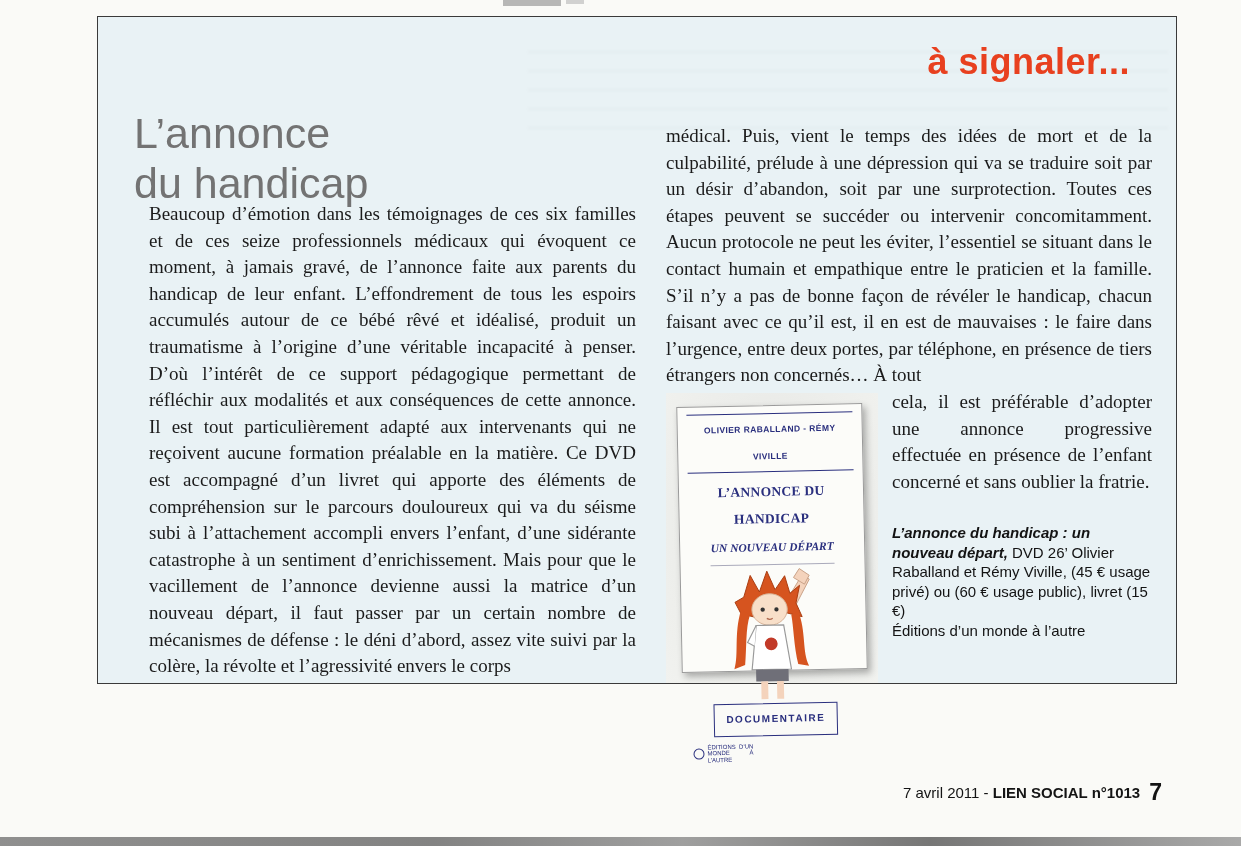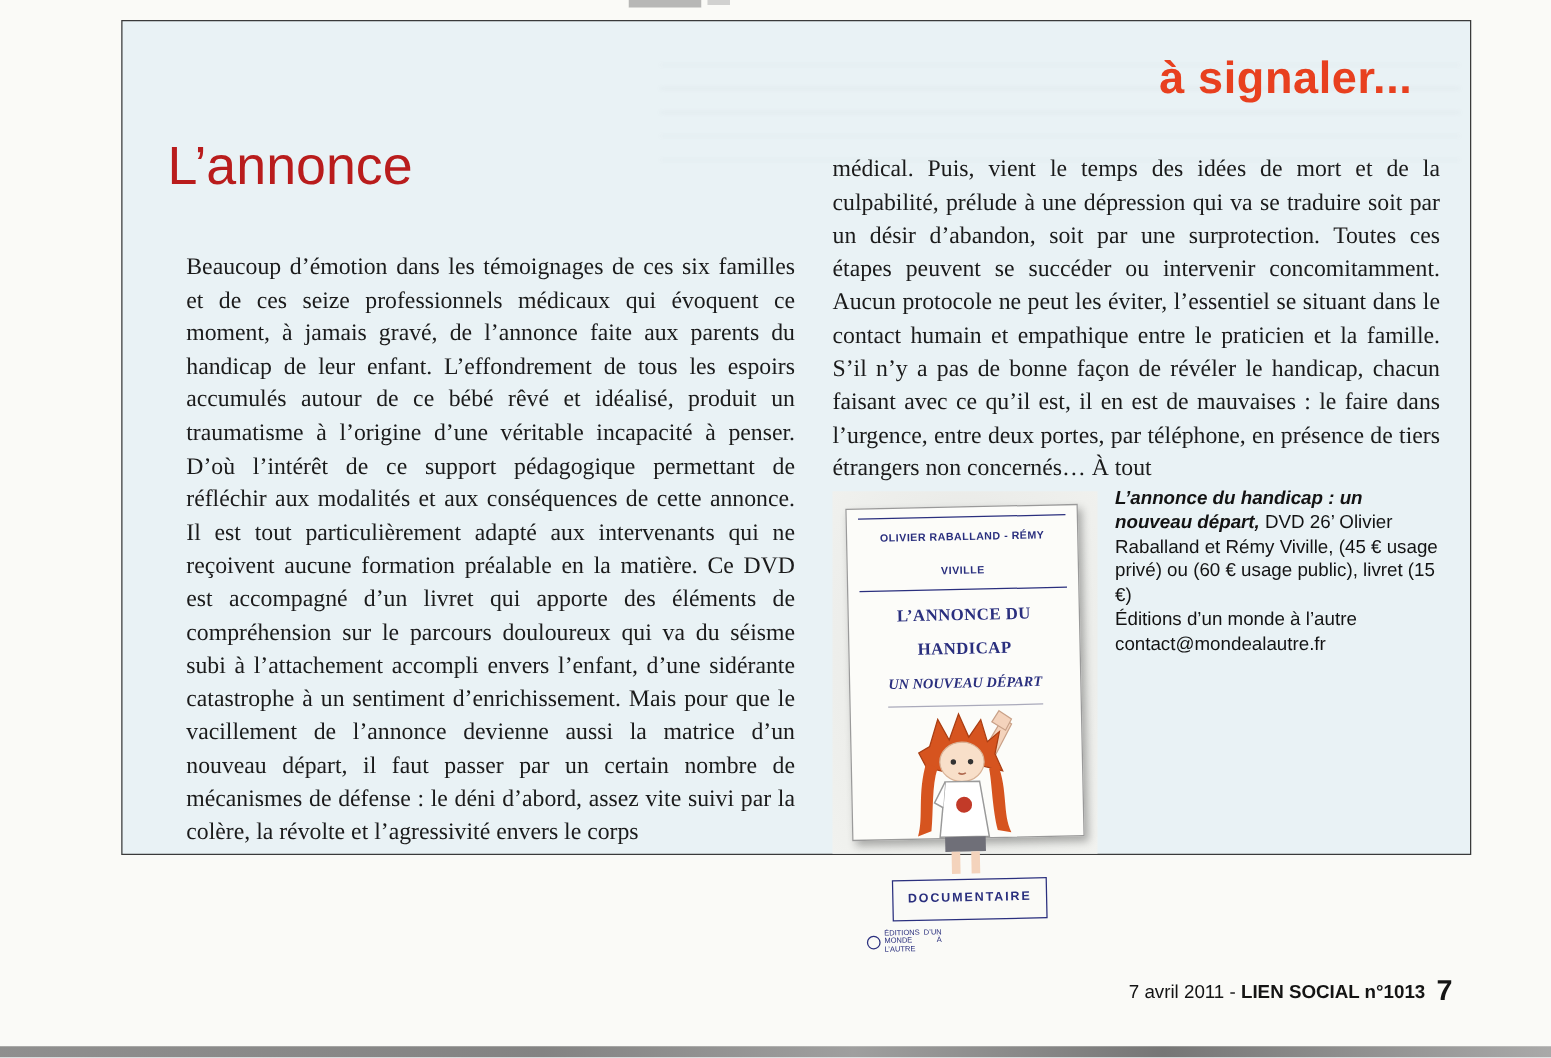--- a/index.html
+++ b/index.html
@@ -48,21 +48,21 @@
     letter-spacing: .5px;
   }
 
   .page-title {
     position: absolute;
     left: 36px; top: 62px;
     font-family: "Liberation Sans", sans-serif;
     font-size: 43px;
     line-height: 50px;
     font-weight: 500;
-    color: #b91c1c;
+    color: #737373;
   }
   .page-title span { display: block; }
 
   .body-text {
     font-size: 19px;
     line-height: 26.6px;
     color: #1b1b1b;
     text-align: justify;
     hyphens: auto;
   }
@@ -145,20 +145,21 @@
     color: #2a2f7e;
   }
   .logo-mark {
     width: 9px; height: 9px;
     border: 1px solid #2a2f7e;
     border-radius: 50%;
     flex: 0 0 auto;
   }
 
   .caption {
+    margin-top: 28px;
     font-family: "Liberation Sans", sans-serif;
     font-size: 15px;
     line-height: 19.5px;
     color: #131313;
     text-align: left;
   }
   .caption-title { font-weight: bold; font-style: italic; }
   .caption-line { display: block; }
 
   .footer {
@@ -185,20 +186,21 @@
 <div class="scan-bottom"></div>
 
 <div class="article-box">
 
   <div class="bleed"></div>
 
   <div class="signaler">à signaler...</div>
 
   <h1 class="page-title">
     <span>L’annonce</span>
+    <span>du handicap</span>
   </h1>
 
   <div class="left-col body-text">Beaucoup d’émotion dans les témoignages de ces six familles et de ces seize professionnels médicaux qui évoquent ce moment, à jamais gravé, de l’annonce faite aux parents du handicap de leur enfant. L’effondrement de tous les espoirs accumulés autour de ce bébé rêvé et idéalisé, produit un traumatisme à l’origine d’une véritable incapacité à penser. D’où l’intérêt de ce support pédagogique permettant de réfléchir aux modalités et aux conséquences de cette annonce. Il est tout particulièrement adapté aux intervenants qui ne reçoivent aucune formation préalable en la matière. Ce DVD est accompagné d’un livret qui apporte des éléments de compréhension sur le parcours douloureux qui va du séisme subi à l’attachement accompli envers l’enfant, d’une sidérante catastrophe à un sentiment d’enrichissement. Mais pour que le vacillement de l’annonce devienne aussi la matrice d’un nouveau départ, il faut passer par un certain nombre de mécanismes de défense : le déni d’abord, assez vite suivi par la colère, la révolte et l’agressivité envers le corps</div>
 
   <div class="right-col body-text">
     <span class="flow-block">médical. Puis, vient le temps des idées de mort et de la culpabilité, prélude à une dépression qui va se traduire soit par un désir d’abandon, soit par une surprotection. Toutes ces étapes peuvent se succéder ou intervenir concomitamment. Aucun protocole ne peut les éviter, l’essentiel se situant dans le contact humain et empathique entre le praticien et la famille. S’il n’y a pas de bonne façon de révéler le handicap, chacun faisant avec ce qu’il est, il en est de mauvaises : le faire dans l’urgence, entre deux portes, par téléphone, en présence de tiers étrangers non concernés… À tout</span>
 
     <span class="dvd-photo">
       <span class="cover">
         <span class="cover-authors">OLIVIER RABALLAND - RÉMY VIVILLE</span>
@@ -230,26 +232,26 @@
           </svg>
         </span>
         <span class="cover-genre">DOCUMENTAIRE</span>
         <span class="cover-logo">
           <span class="logo-mark"></span>
           <span>ÉDITIONS D’UN MONDE À L’AUTRE</span>
         </span>
       </span>
     </span>
 
+    <span class="flow-block">cela, il est préférable d’adopter une annonce progressive effectuée en présence de l’enfant concerné et sans oublier la fratrie.</span>
 
     <div class="caption">
       <span class="caption-title">L’annonce du handicap : un nouveau départ,</span>
       <span>DVD 26’ Olivier Raballand et Rémy Viville, (45 € usage privé) ou (60 € usage public), livret (15 €)</span>
       <span class="caption-line">Éditions d’un monde à l’autre</span>
-      <span class="caption-line">contact@mondealautre.fr</span>
     </div>
   </div>
 
 </div>
 
 <div class="footer">
   <span>7 avril 2011 - </span><span class="mag">LIEN SOCIAL n°1013</span><span class="pagenum">7</span>
 </div>
 
 </body></html>

